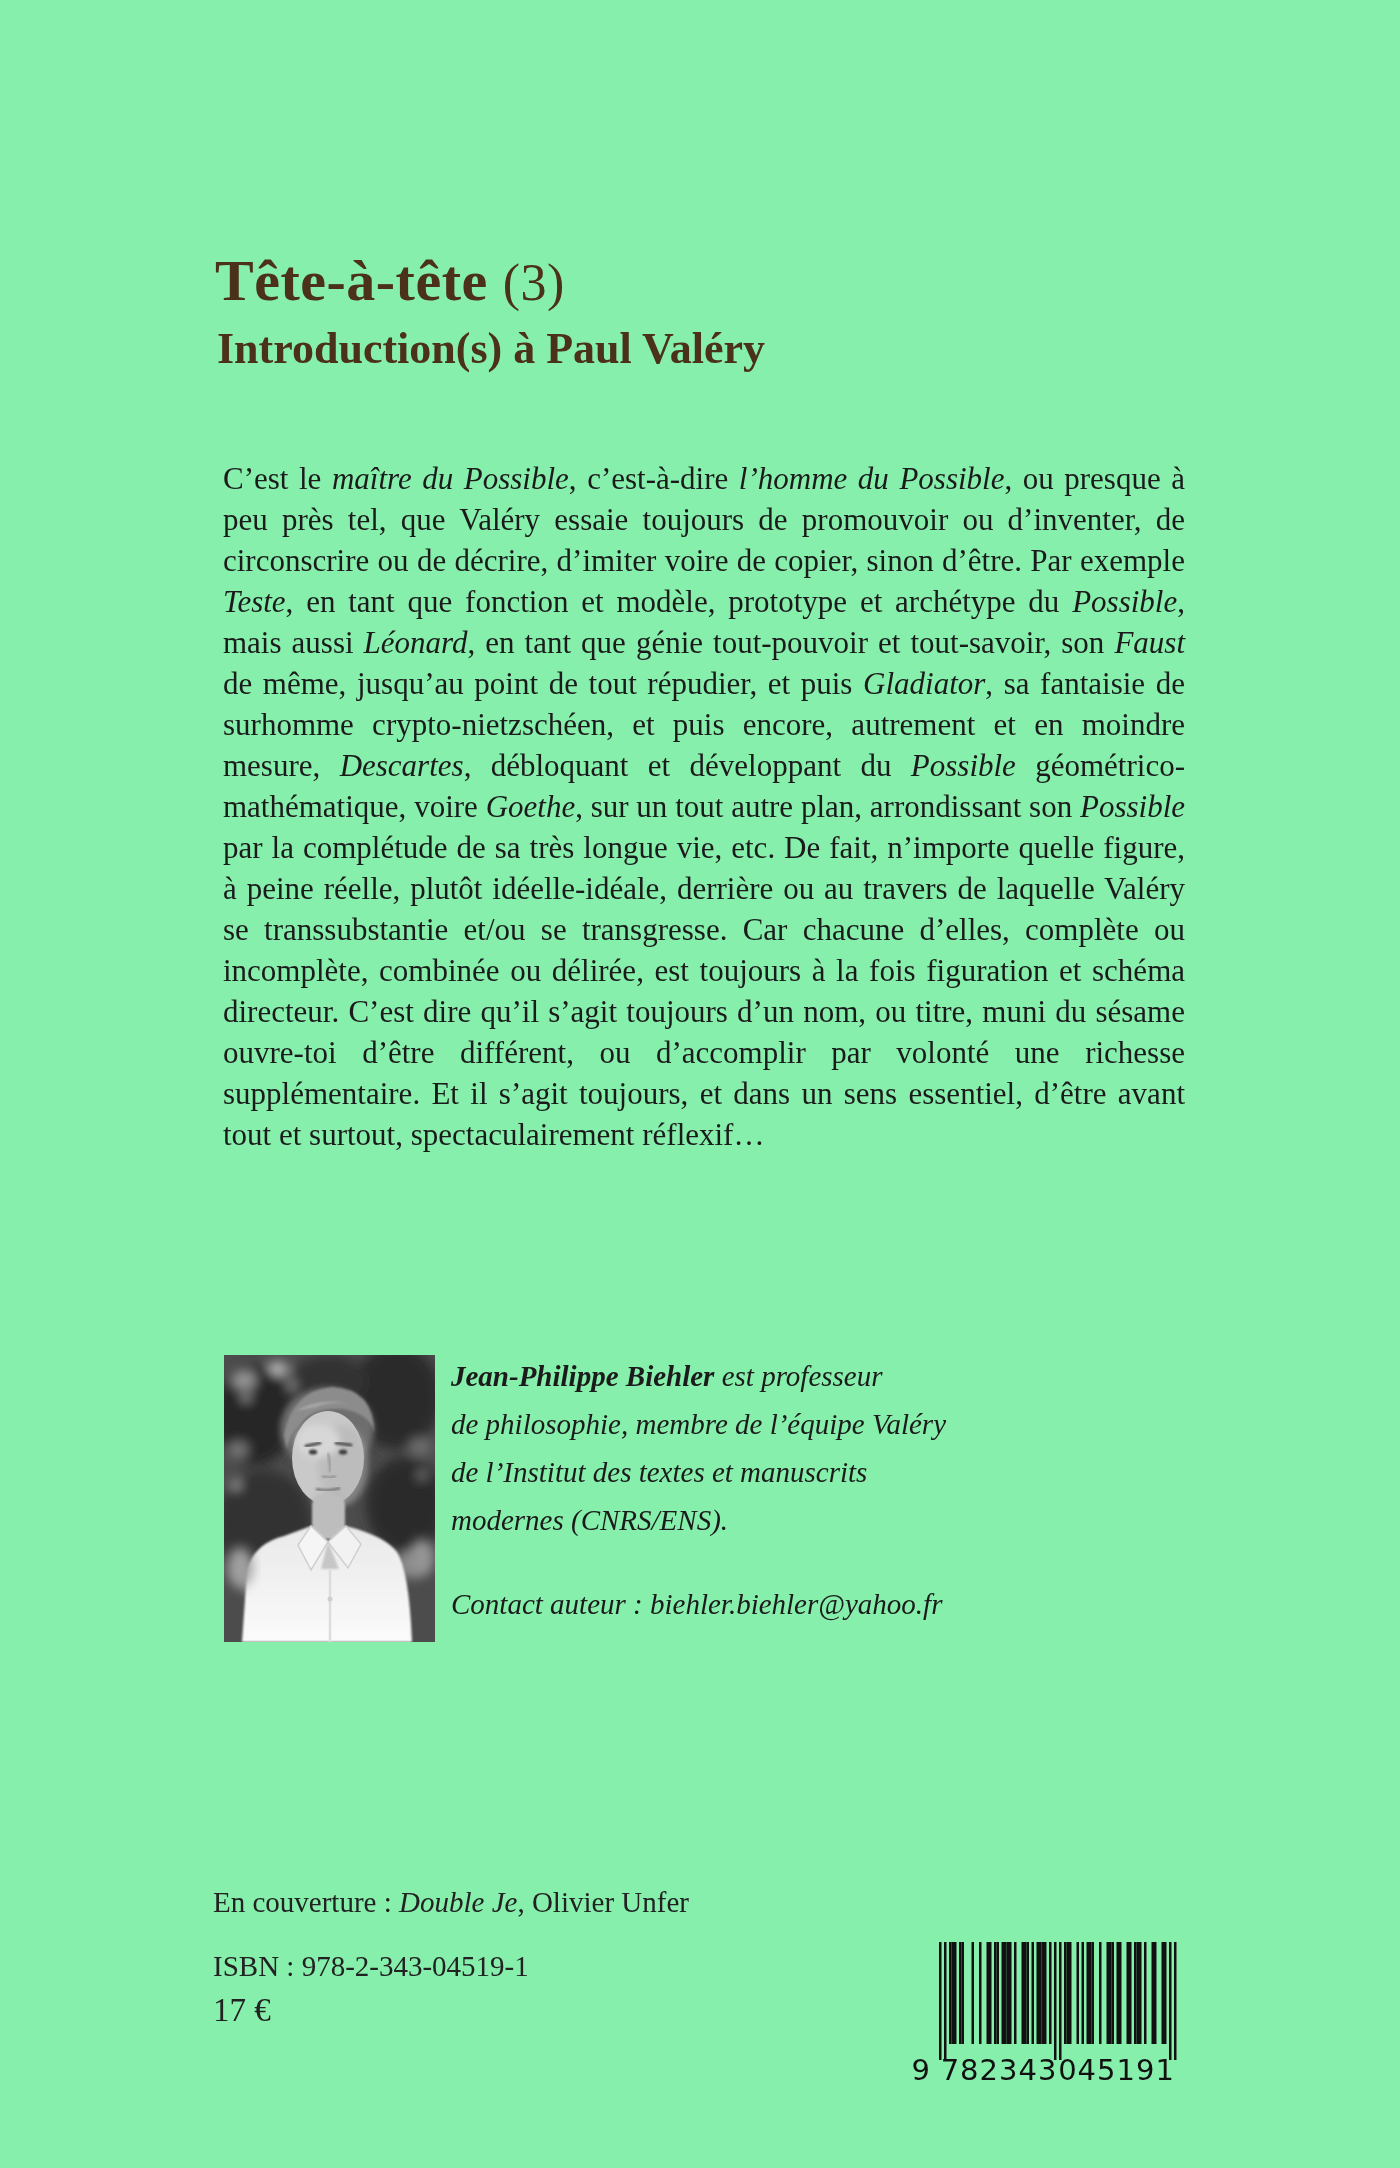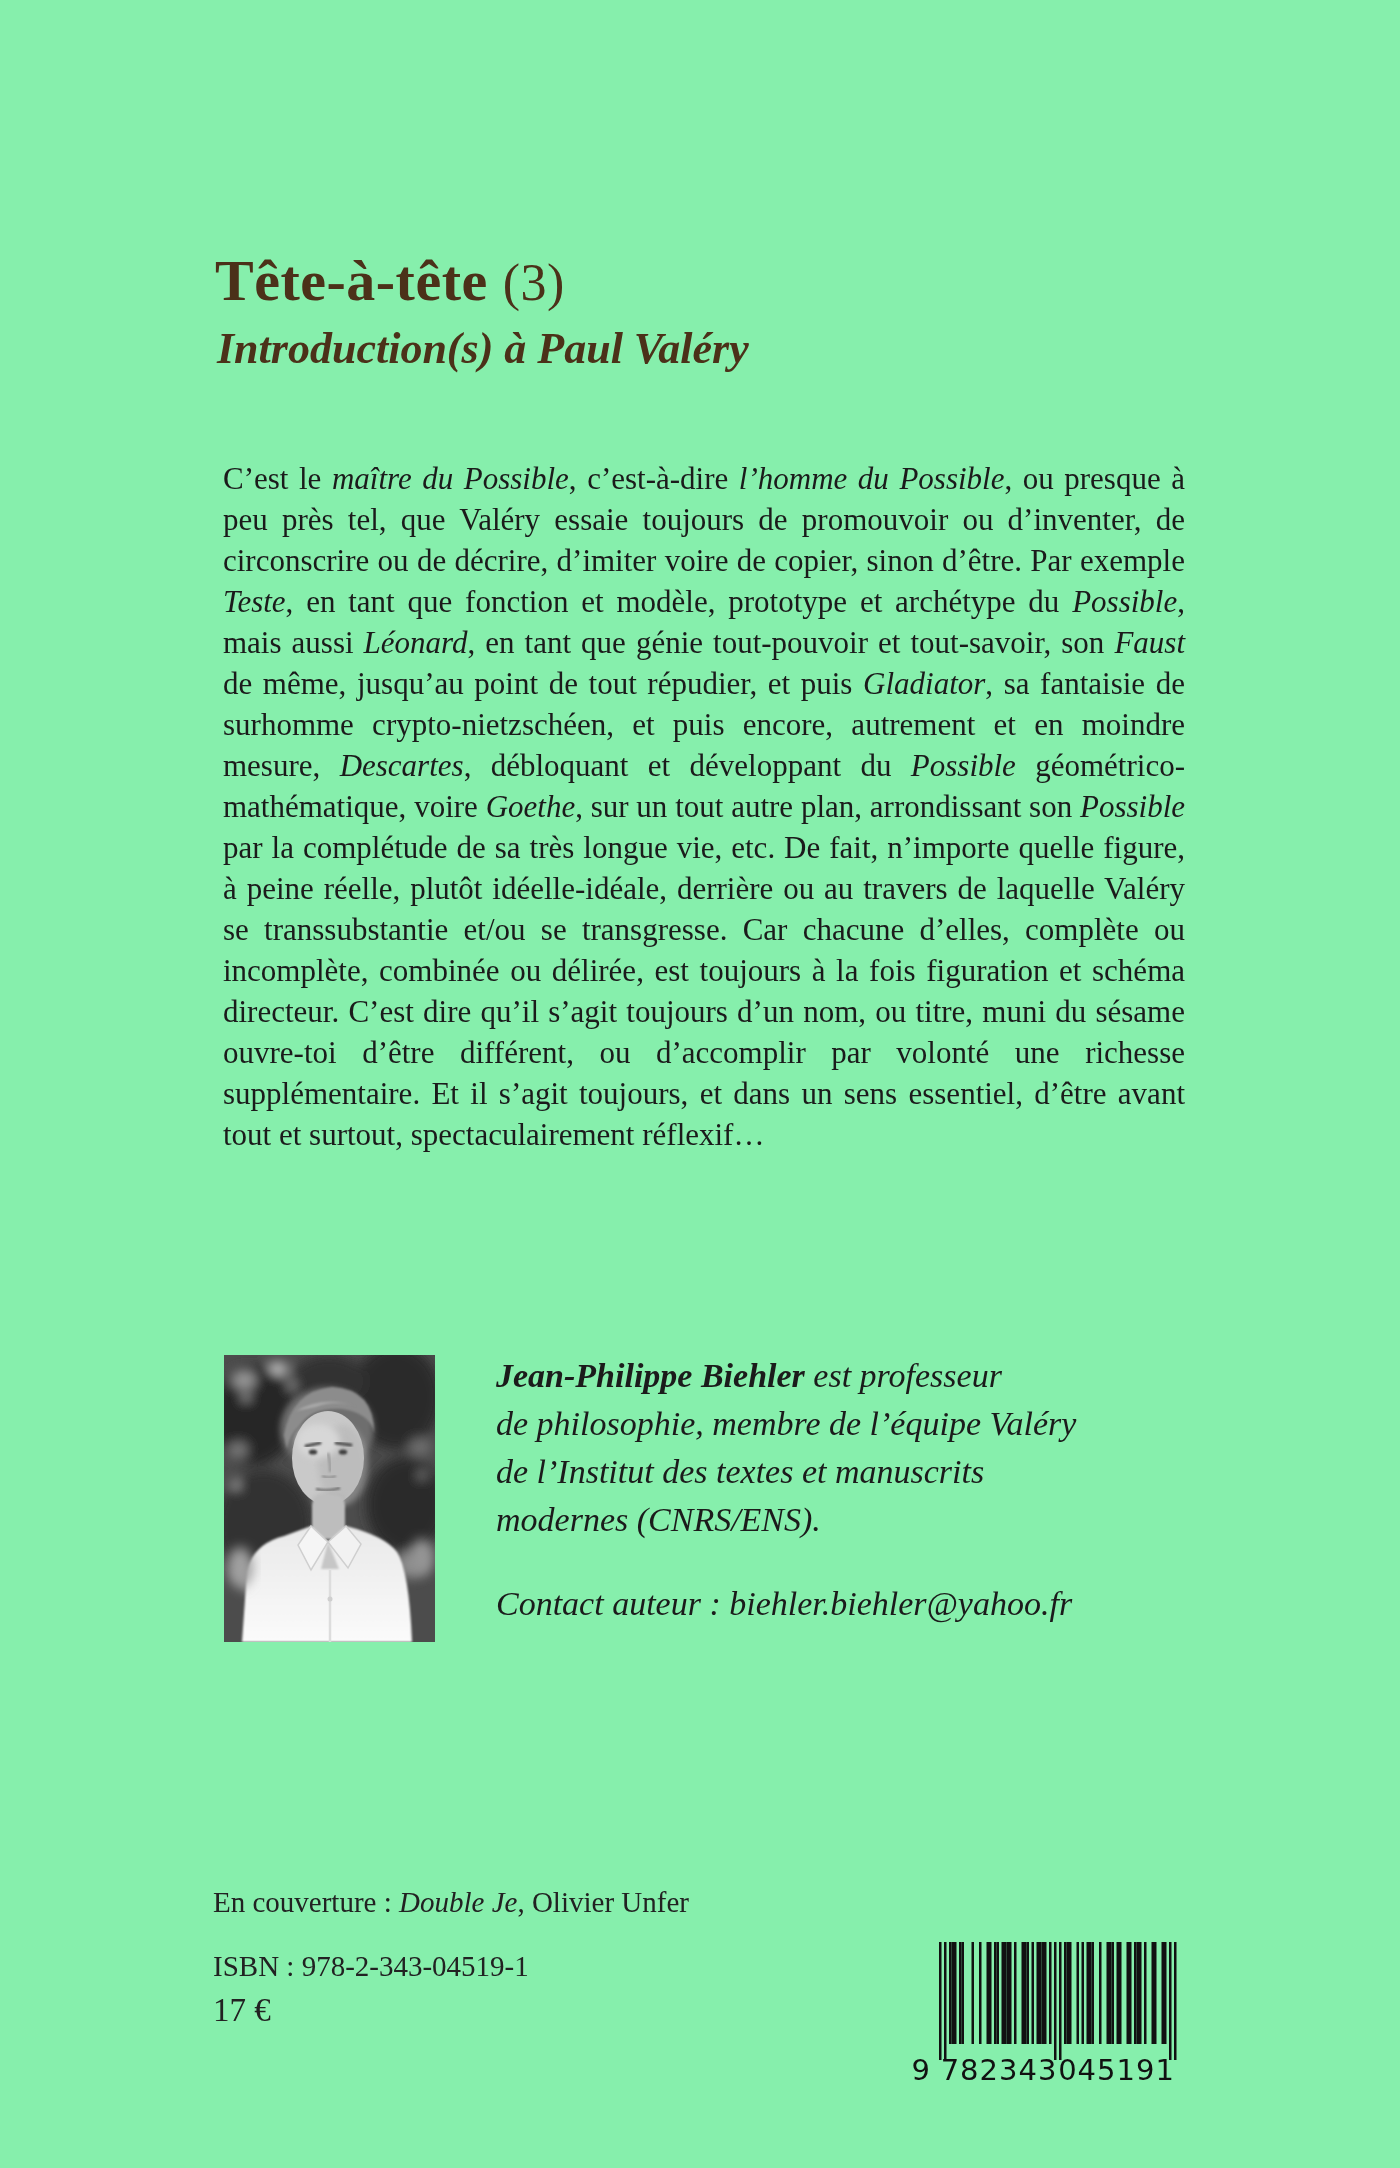--- a/index.html
+++ b/index.html
@@ -8,32 +8,32 @@
     width:1400px;height:2168px;
     background:#86efac;
     font-family:"Liberation Serif",serif;
     color:#1b1b1b;
     overflow:hidden;
     padding-left:18px;
   }
   .title-block{position:absolute;left:215px;top:250px;}
   .book-title{margin:0;font-size:58px;line-height:1.08;font-weight:bold;color:#4b3119;letter-spacing:0.5px;}
   .book-title .title-no{font-weight:normal;font-size:52px;}
-  .book-subtitle{margin:12px 0 0 2px;font-size:44px;line-height:1.1;font-weight:bold;color:#4b3119;font-style:italic;}
+  .book-subtitle{margin:12px 0 0 2px;font-size:44px;line-height:1.1;font-weight:bold;color:#4b3119;}
   .blurb{
     position:absolute;left:223px;top:458px;width:962px;
     font-size:31px;line-height:41px;text-align:justify;
   }
   .it{font-style:italic;}
   .bd{font-weight:bold;}
   .author-photo{position:absolute;left:224px;top:1355px;width:211px;height:287px;}
   .author-photo svg{display:block;}
   .author-bio{
-    position:absolute;left:496px;top:1352px;
-    font-style:italic;font-size:34px;line-height:48px;white-space:nowrap;
+    position:absolute;left:451px;top:1352px;
+    font-style:italic;font-size:29px;line-height:48px;white-space:nowrap;
   }
   .author-contact{margin-top:36px;}
   .footer-left{position:absolute;left:213px;top:1886px;font-size:29px;color:#222;}
   .isbn{margin-top:31px;}
   .price{margin-top:9px;font-size:33px;}
   .barcode{position:absolute;left:899px;top:1942px;}
   .barcode svg rect{fill:#111;}
   .bc-digits{font-family:"DejaVu Sans",sans-serif;font-size:29px;fill:#111;letter-spacing:1px;}
 </style>
 </head>

